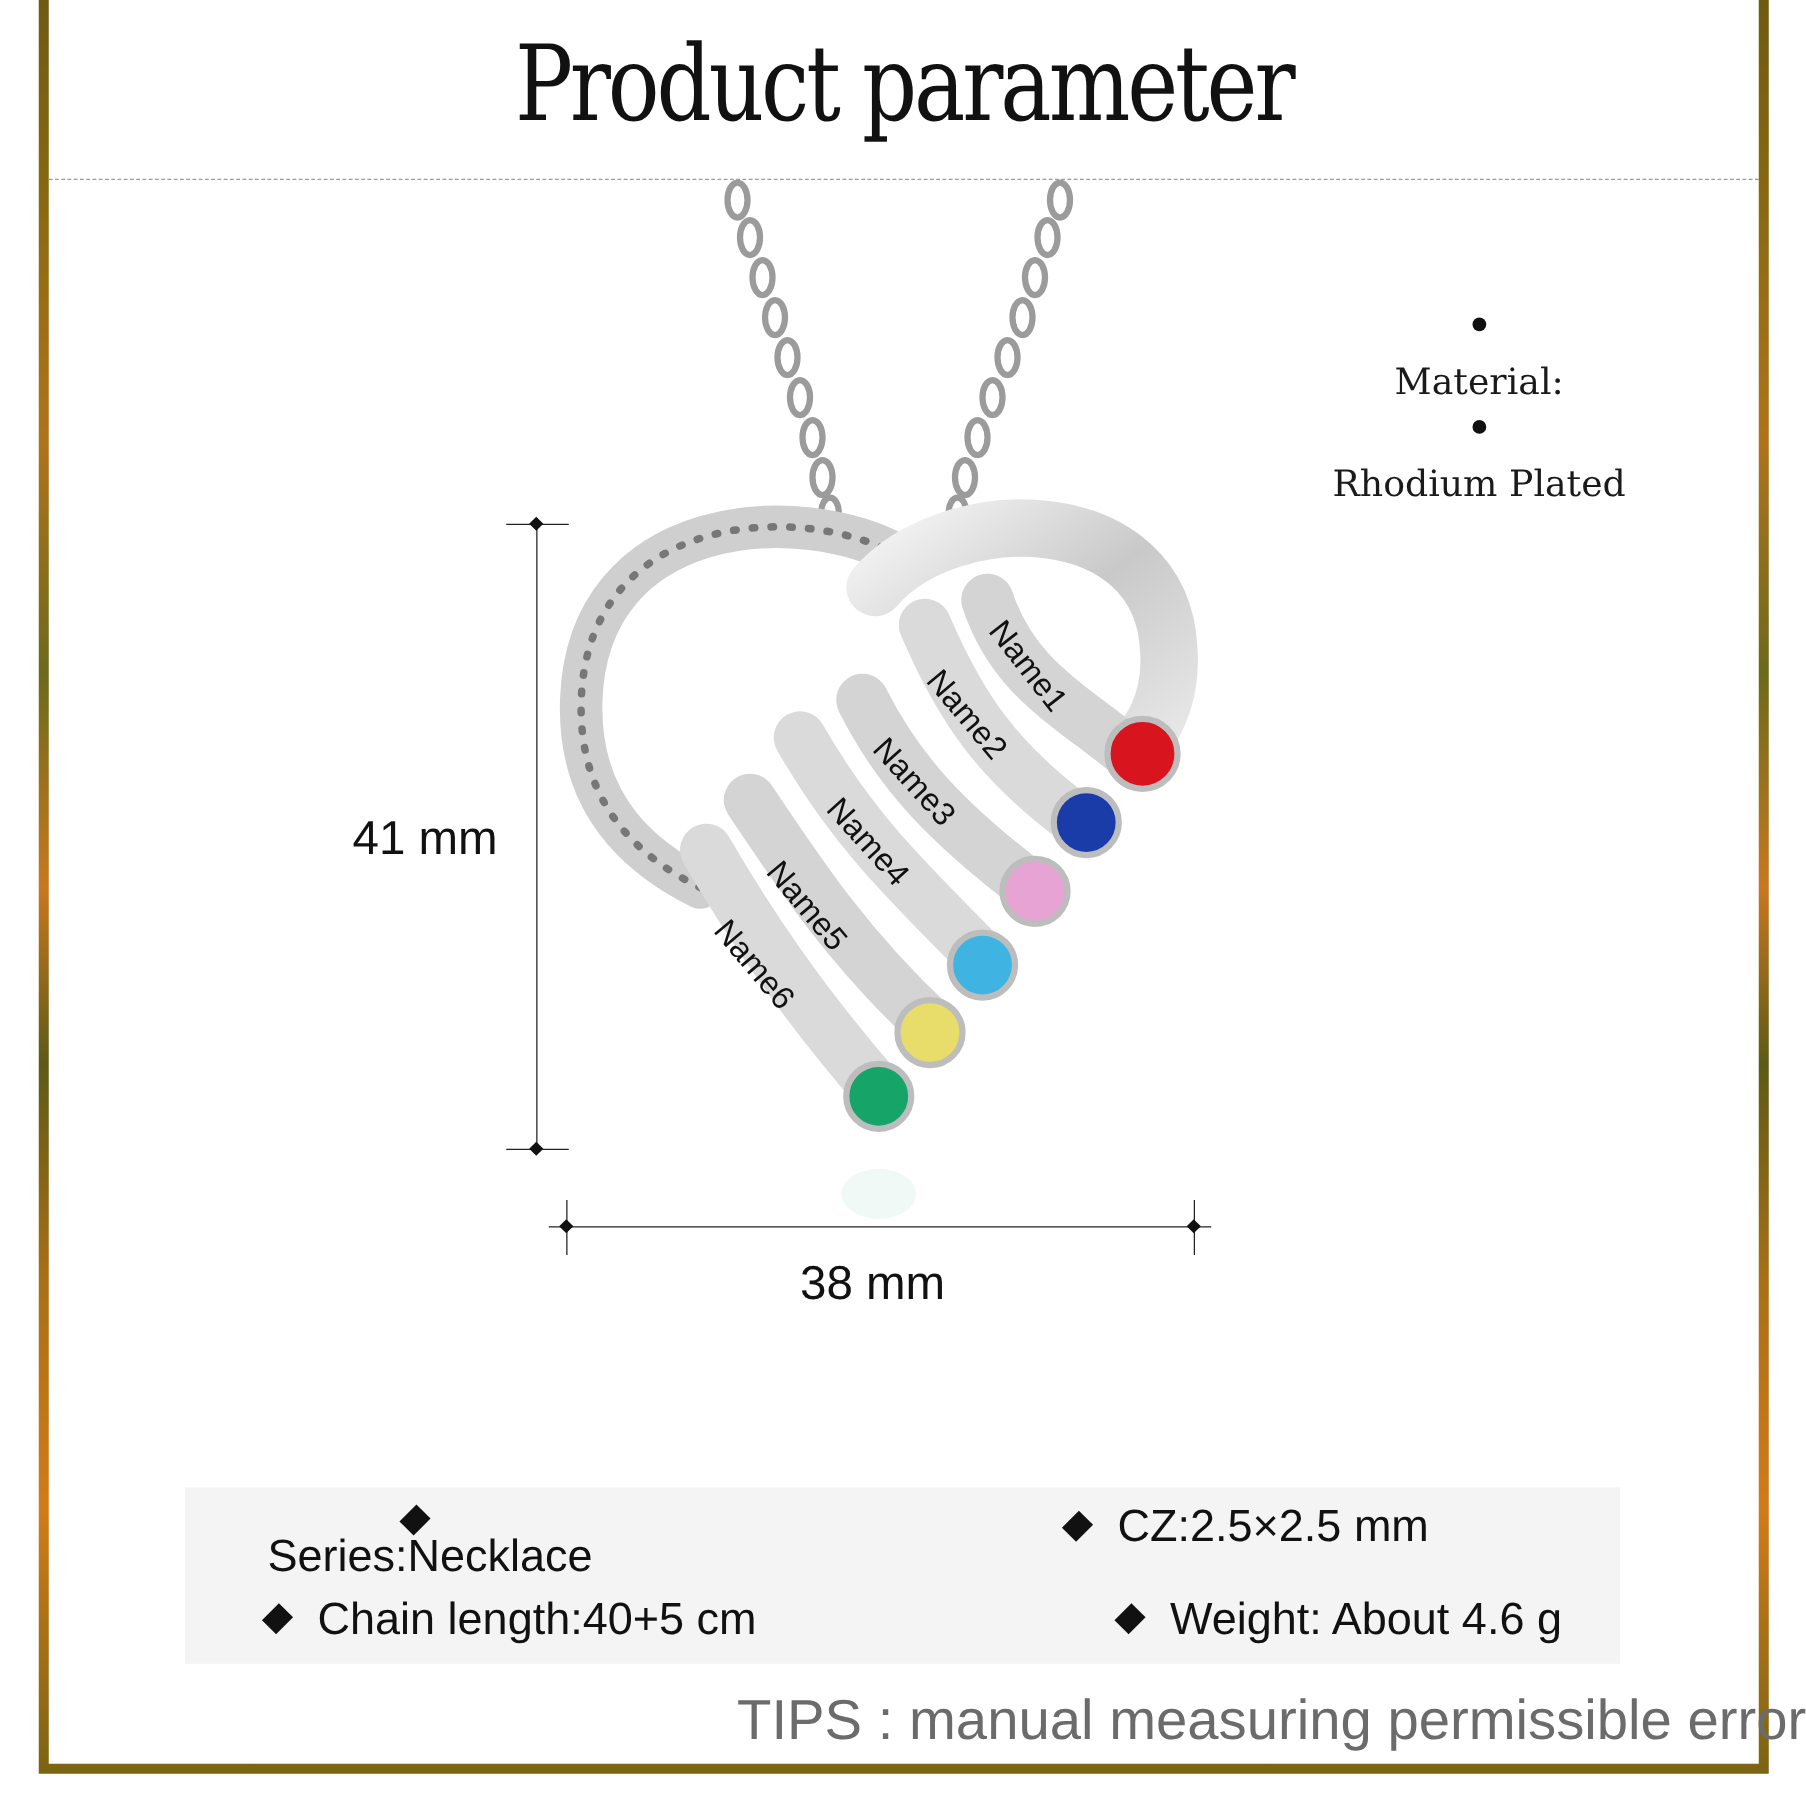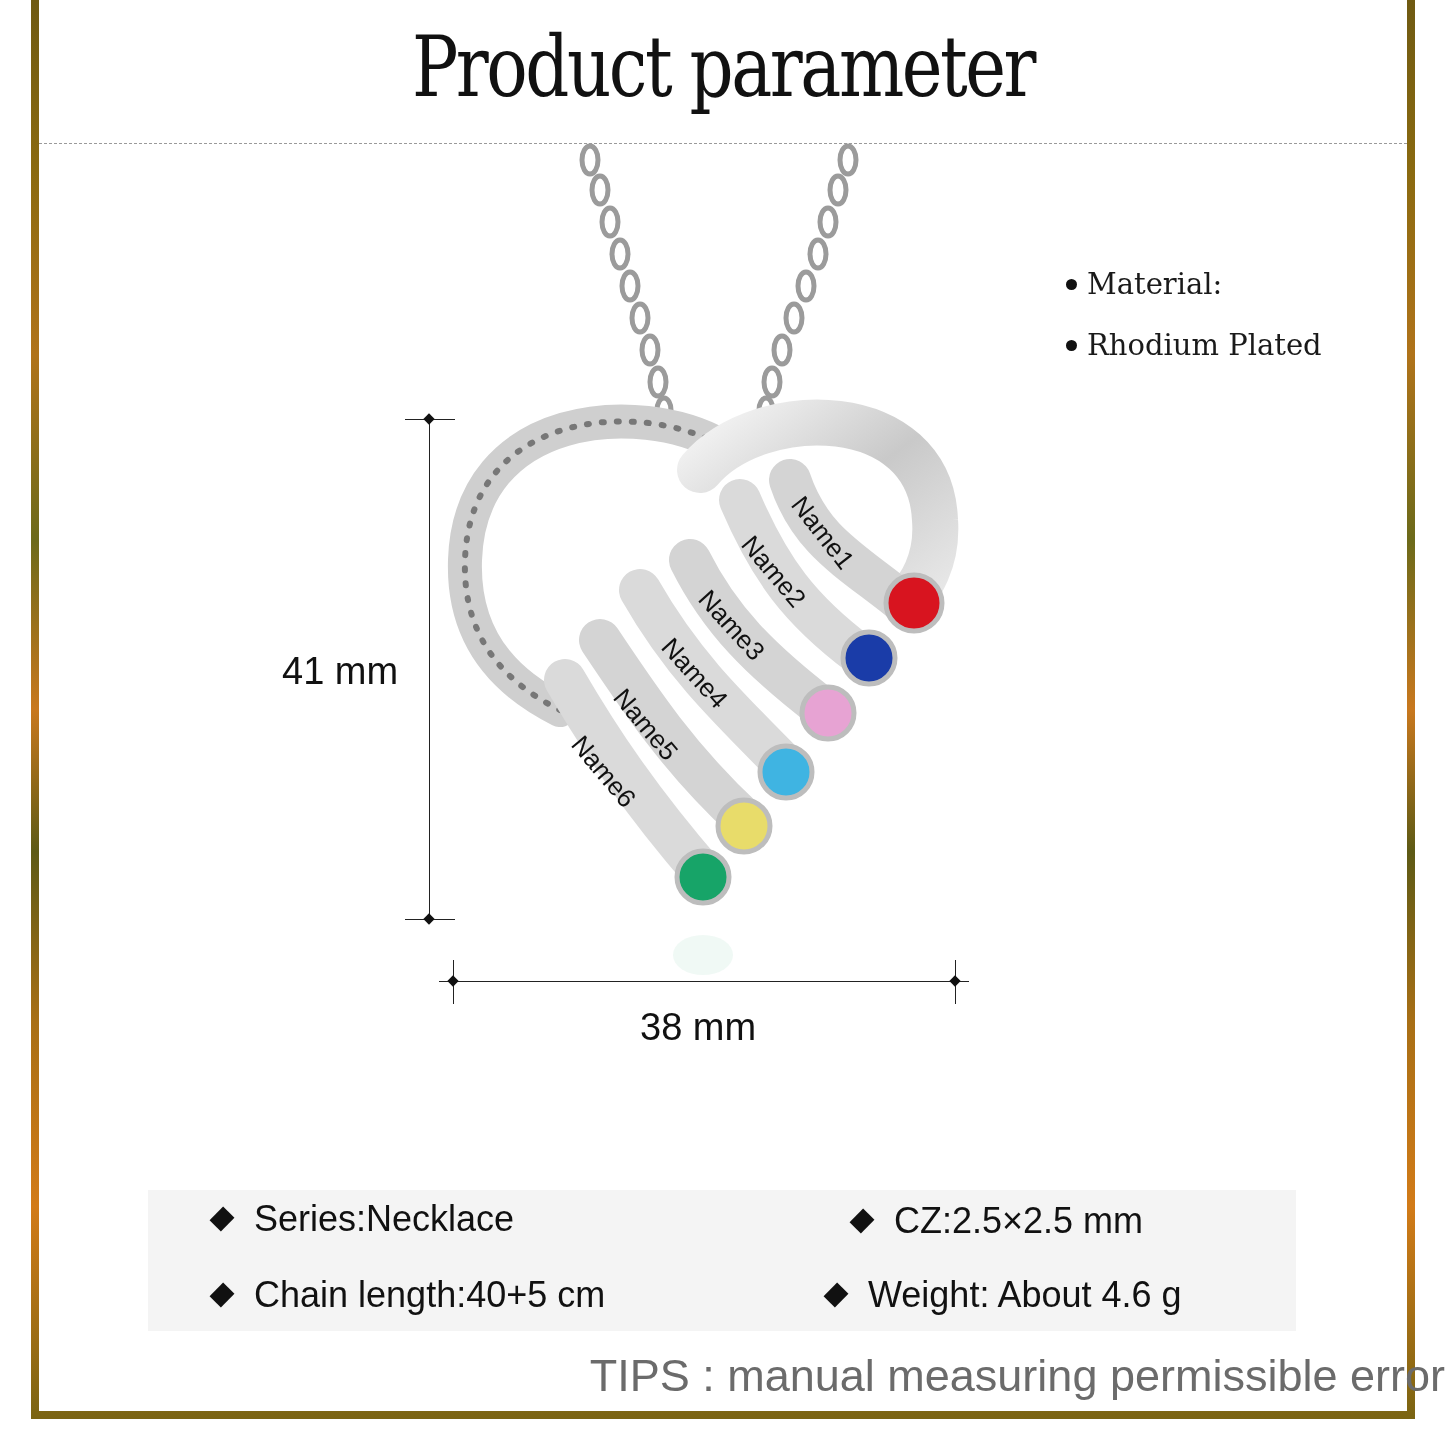--- a/index.html
+++ b/index.html
@@ -3,21 +3,21 @@
 <meta charset="utf-8">
 <style>
   html, body { margin:0; padding:0; background:#ffffff; }
   body { width:1445px; height:1445px; position:relative; overflow:hidden; font-family:"Liberation Sans", sans-serif; }
   .frame { position:absolute; left:31px; top:0; width:1384px; height:1419px;
     background: linear-gradient(180deg,#6f5a12 0%,#8a6a10 12%,#b0731a 25%,#6c6a1a 38%,#c8781e 50%,#5d5a15 60%,#a86f15 72%,#d27b18 85%,#7a6412 100%); }
   .inner { position:absolute; left:39px; top:0; width:1368px; height:1411px; background:#ffffff; }
   .title-area { position:absolute; left:39px; top:0; width:1368px; height:143px; border-bottom:1px dashed #9a9a9a; }
   .title { position:absolute; left:0; right:0; top:18px; text-align:center; font-family:"DejaVu Serif", serif; font-size:84px; color:#111; letter-spacing:-3px; transform:scaleX(0.82); transform-origin:center; }
   .material { position:absolute; left:1066px; top:254px; font-family:"DejaVu Serif", serif; font-size:29px; color:#1a1a1a; line-height:61px; }
-  .material .row { display:flex; align-items:center; gap:10px; }
+  .material .row { display:flex; align-items:center; gap:10px;flex-direction:column; }
   .dot { width:11px; height:11px; border-radius:50%; background:#111; display:inline-block; }
   .dim-v { position:absolute; left:429px; top:419px; width:1px; height:500px; background:#222; }
   .tick-h { position:absolute; height:1px; width:50px; background:#222; }
   .diamond-s { position:absolute; width:8px; height:8px; background:#111; transform:rotate(45deg); }
   .dim-h { position:absolute; left:439px; top:981px; width:530px; height:1px; background:#222; }
   .tick-v { position:absolute; width:1px; height:44px; background:#222; }
   .dim-label { position:absolute; font-size:38px; color:#111; }
   .pendant { position:absolute; left:440px; top:140px; width:540px; height:840px; }
   .specs { position:absolute; left:148px; top:1190px; width:1148px; height:141px; background:#f4f4f4; }
   .spec { position:absolute; display:flex; align-items:center; font-size:36px; color:#111; }
@@ -120,31 +120,31 @@
       <circle cx="828" cy="713" r="26" fill="#e7a3d3"></circle>
       <circle cx="786" cy="772" r="26" fill="#3fb4e2"></circle>
       <circle cx="744" cy="826" r="26" fill="#e8dc6a"></circle>
       <circle cx="703" cy="877" r="26" fill="#17a468"></circle>
     </g>
     <ellipse cx="703" cy="955" rx="30" ry="20" fill="#e6f5ef" opacity="0.6"></ellipse>
   </svg>
 </div>
 
 <div class="specs">
-  <div class="spec" style="left:66px;top:8px;">
+  <div class="spec" style="left:66px;top:18px;flex-direction:column;">
     <span class="dm"></span>
     <span>Series:Necklace</span>
   </div>
   <div class="spec" style="left:66px;top:84px;">
     <span class="dm"></span>
     <span>Chain length:40+5 cm</span>
   </div>
   <div class="spec" style="left:706px;top:10px;justify-content:space-between;">
     <span class="dm"></span>
     <span>CZ:2.5×2.5 mm</span>
   </div>
-  <div class="spec" style="left:680px;top:84px;">
+  <div class="spec" style="left:748px;top:84px;">
     <span class="dm"></span>
     <span>Weight: About 4.6 g</span>
   </div>
 </div>
 
 <div class="tips">TIPS : manual measuring permissible error</div>
 
 </body></html>

